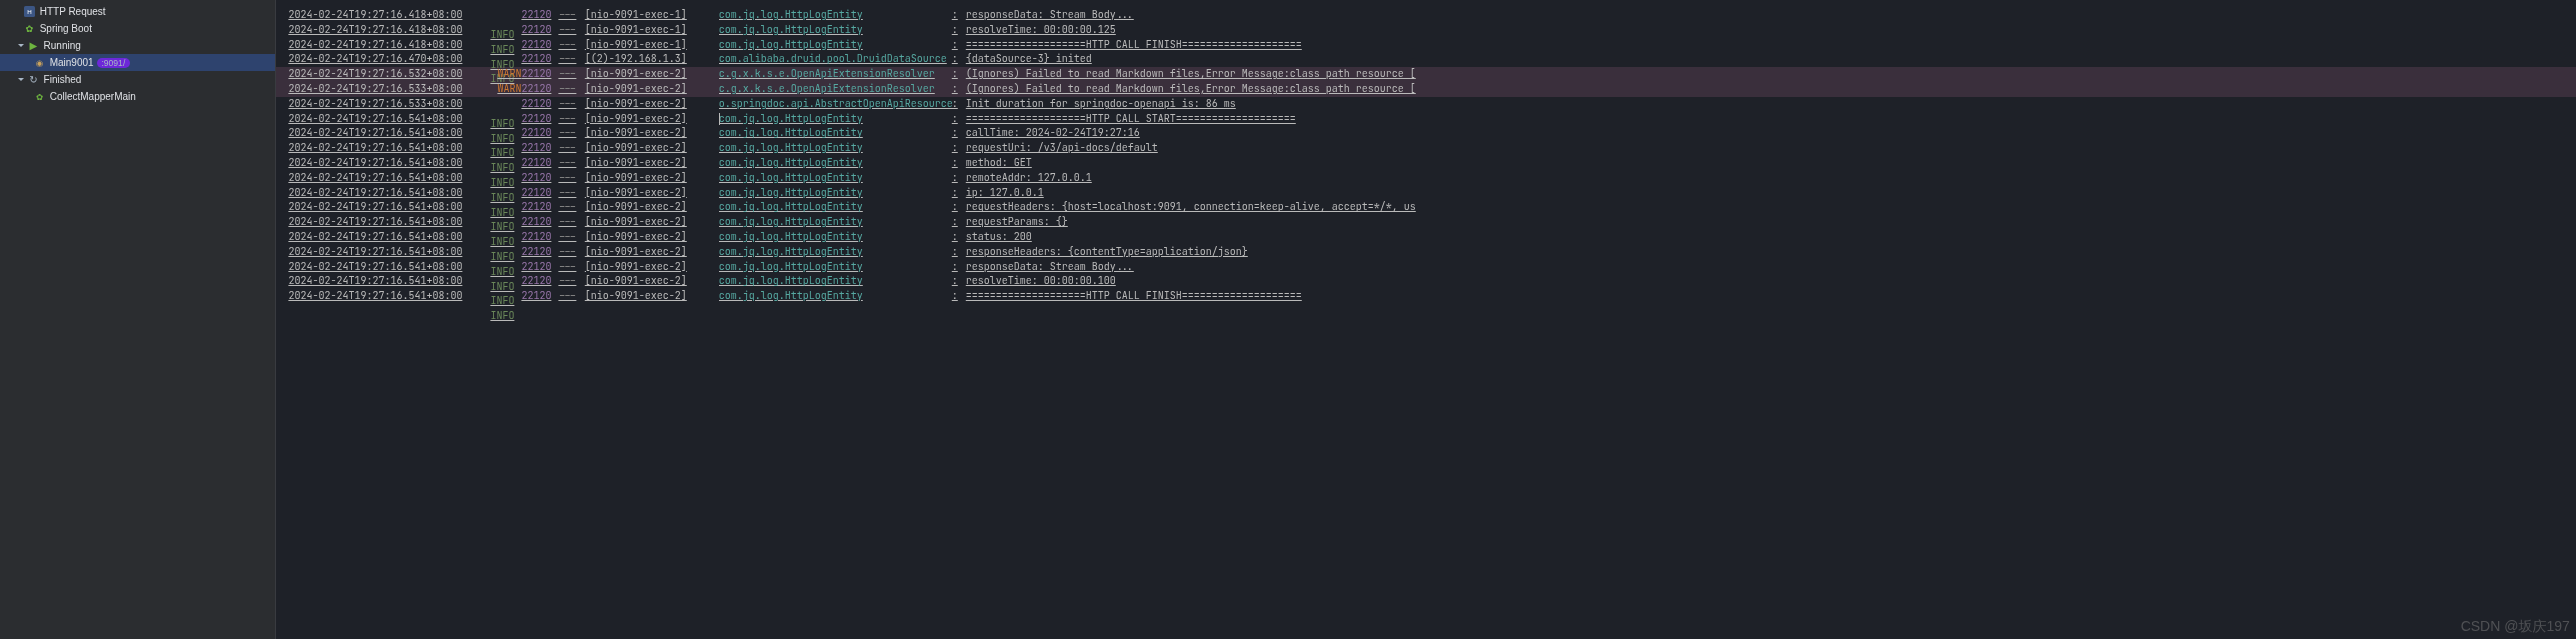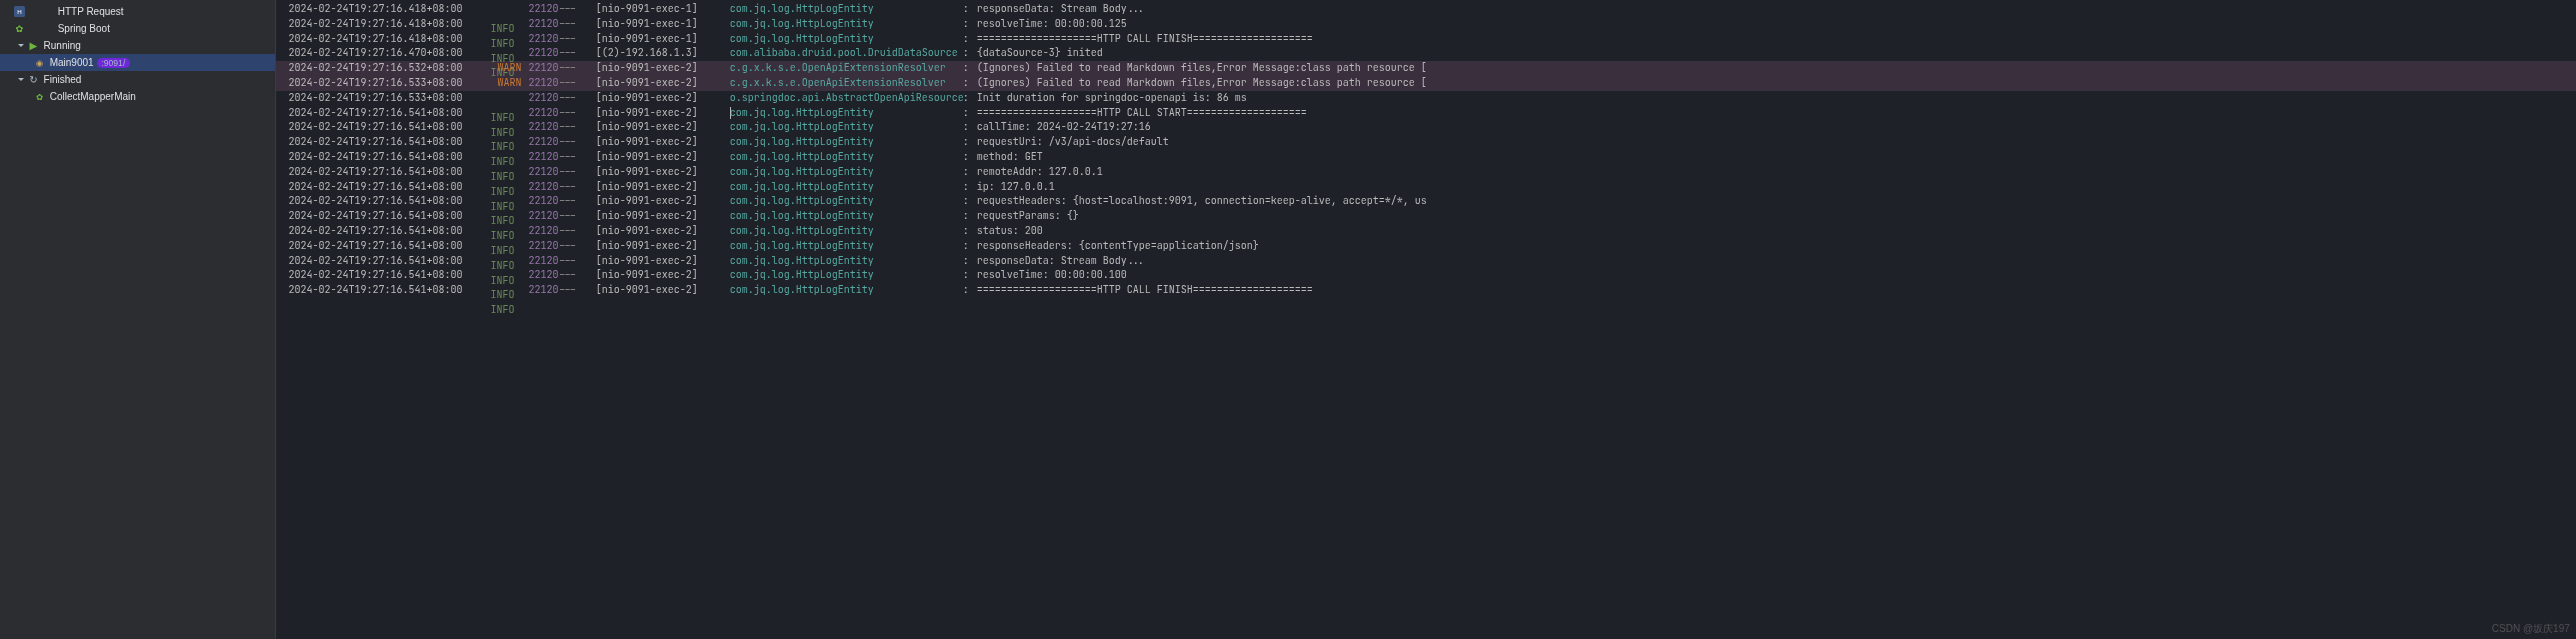--- a/index.html
+++ b/index.html
@@ -21,21 +21,21 @@
     }
     .tree-item {
       display: flex;
       align-items: center;
       height: 17px;
       padding: 0 6.2px;
       cursor: pointer;
       color: #dfe1e5;
       font-family: 'Segoe UI', Arial, sans-serif;
     }
-    .tree-item.level-0 { padding-left: 14px; gap: 28px; }
+    .tree-item.level-0 { padding-left: 24px; }
     .tree-item.level-1 { padding-left: 17px; }
     .tree-item.level-2 { padding-left: 34px; }
     .tree-item.selected { background: #2e436e; }
     .chevron {
       width: 7.8px;
       height: 7.8px;
       margin-right: 3.1px;
       display: inline-flex;
       align-items: center;
       justify-content: center;
@@ -65,53 +65,54 @@
       background: #6d28d9;
       padding: 0 4.7px;
       border-radius: 6.2px;
       margin-left: 3.1px;
       font-size: 8.6px;
       color: #a9b7c6;
     }
     .log-pane {
       flex: 1;
       background: #1e2128;
-      padding: 2px 0;
+      padding: 8px 0;
       overflow: hidden;
+      text-decoration: underline;
     }
     .log-line {
       display: flex;
       height: 14.8px;
       line-height: 14.8px;
       padding: 0 12.4px;
     }
     .log-line.warn-hl { background: #3a2f3c; }
     .ts { color: #bababa; width: 202px; flex-shrink: 0; }
     .lvl { width: 31px; flex-shrink: 0; }
     .lvl.INFO { color: #6a8759; margin-top: 20px; }
     .lvl.WARN { color: #cc7832; text-align: right; }
-    .pid { color: #9876aa; width: 37px; flex-shrink: 0; text-align: right; }
+    .pid { color: #9876aa; width: 37px; flex-shrink: 0; }
     .sep { color: #808080; width: 26.4px; flex-shrink: 0; }
-    .thread { color: #bababa; width: 134px; flex-shrink: 0; margin-left: 11px; }
+    .thread { color: #bababa; width: 134px; flex-shrink: 0; }
     .logger { color: #56a8a1; width: 233px; flex-shrink: 0; overflow: hidden; }
     .colon { color: #bababa; width: 14px; flex-shrink: 0; }
     .msg { color: #bababa; }
     .caret {
       position: absolute;
       width: 0.8px;
       height: 11.7px;
       background: #bababa;
       margin-top: 1.6px;
     }
     .watermark {
       position: fixed;
       bottom: 3.1px;
       right: 6.2px;
       color: #808080;
-      font-size: 10px;
+      font-size: 14px;
       opacity: 0.5;
       font-family: Arial, sans-serif;
     }
   </style>
 </head>
 <body>
 
 <div class="container">
 
   <div class="sidebar">

